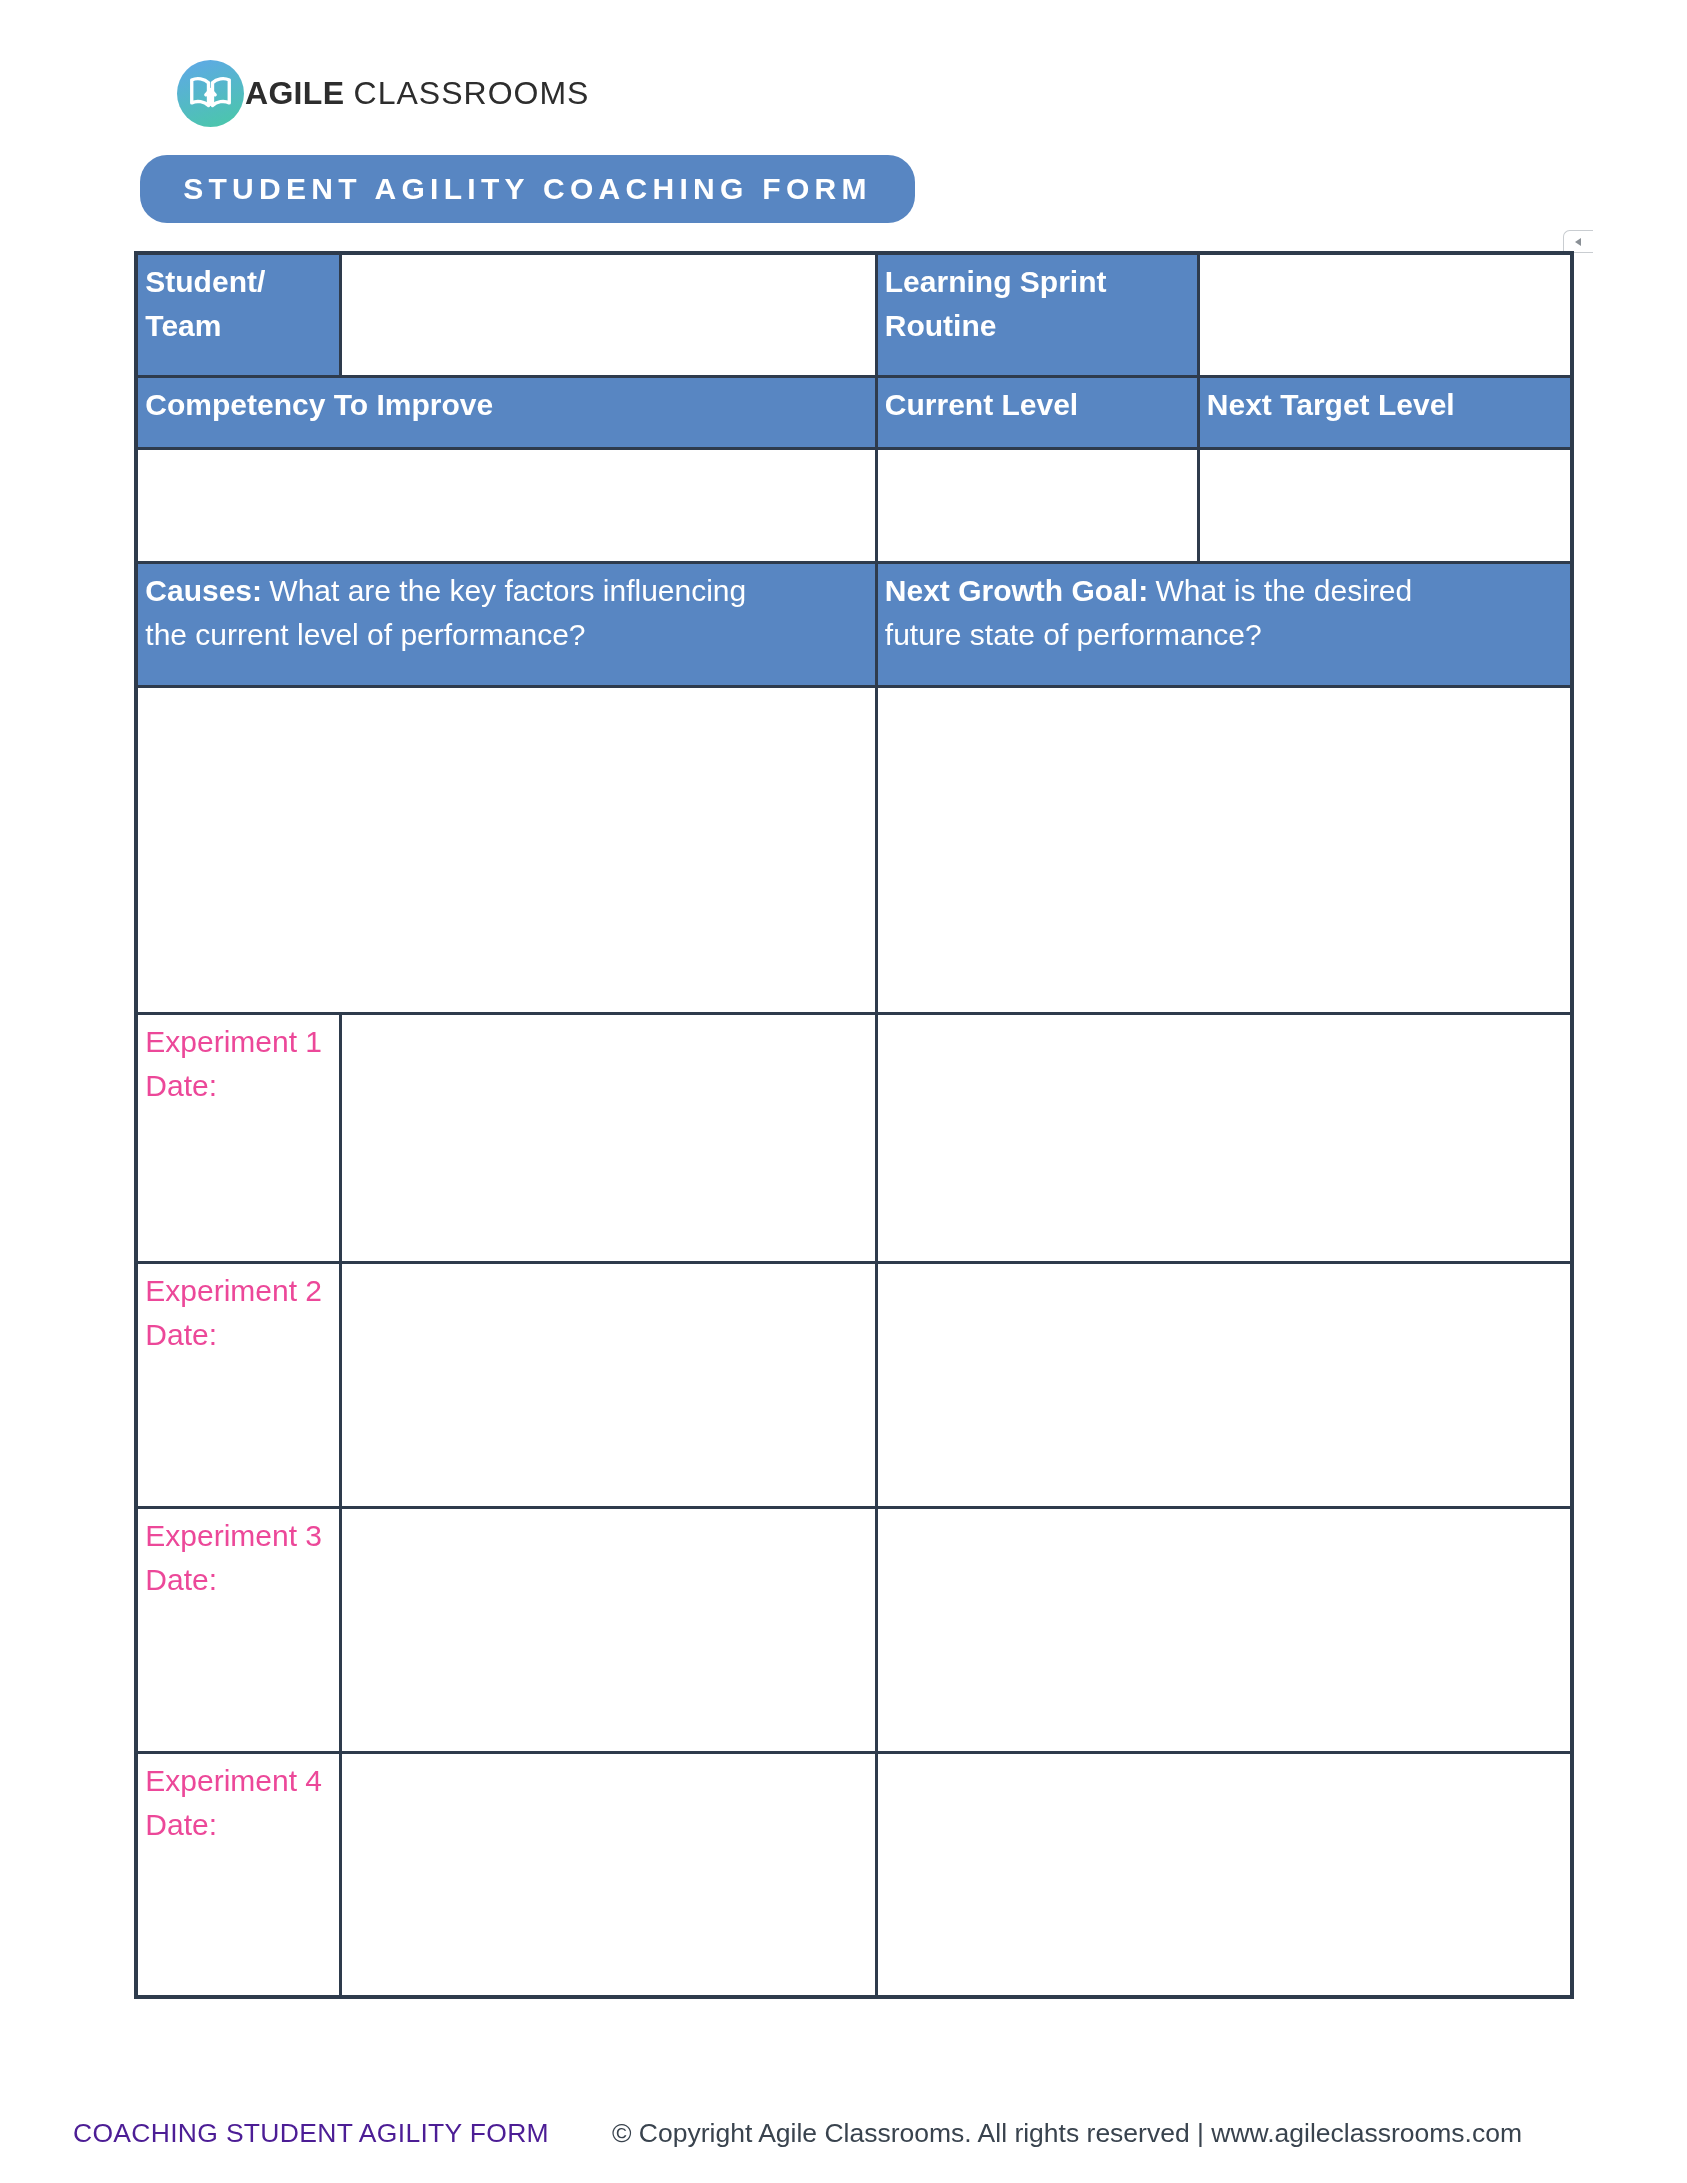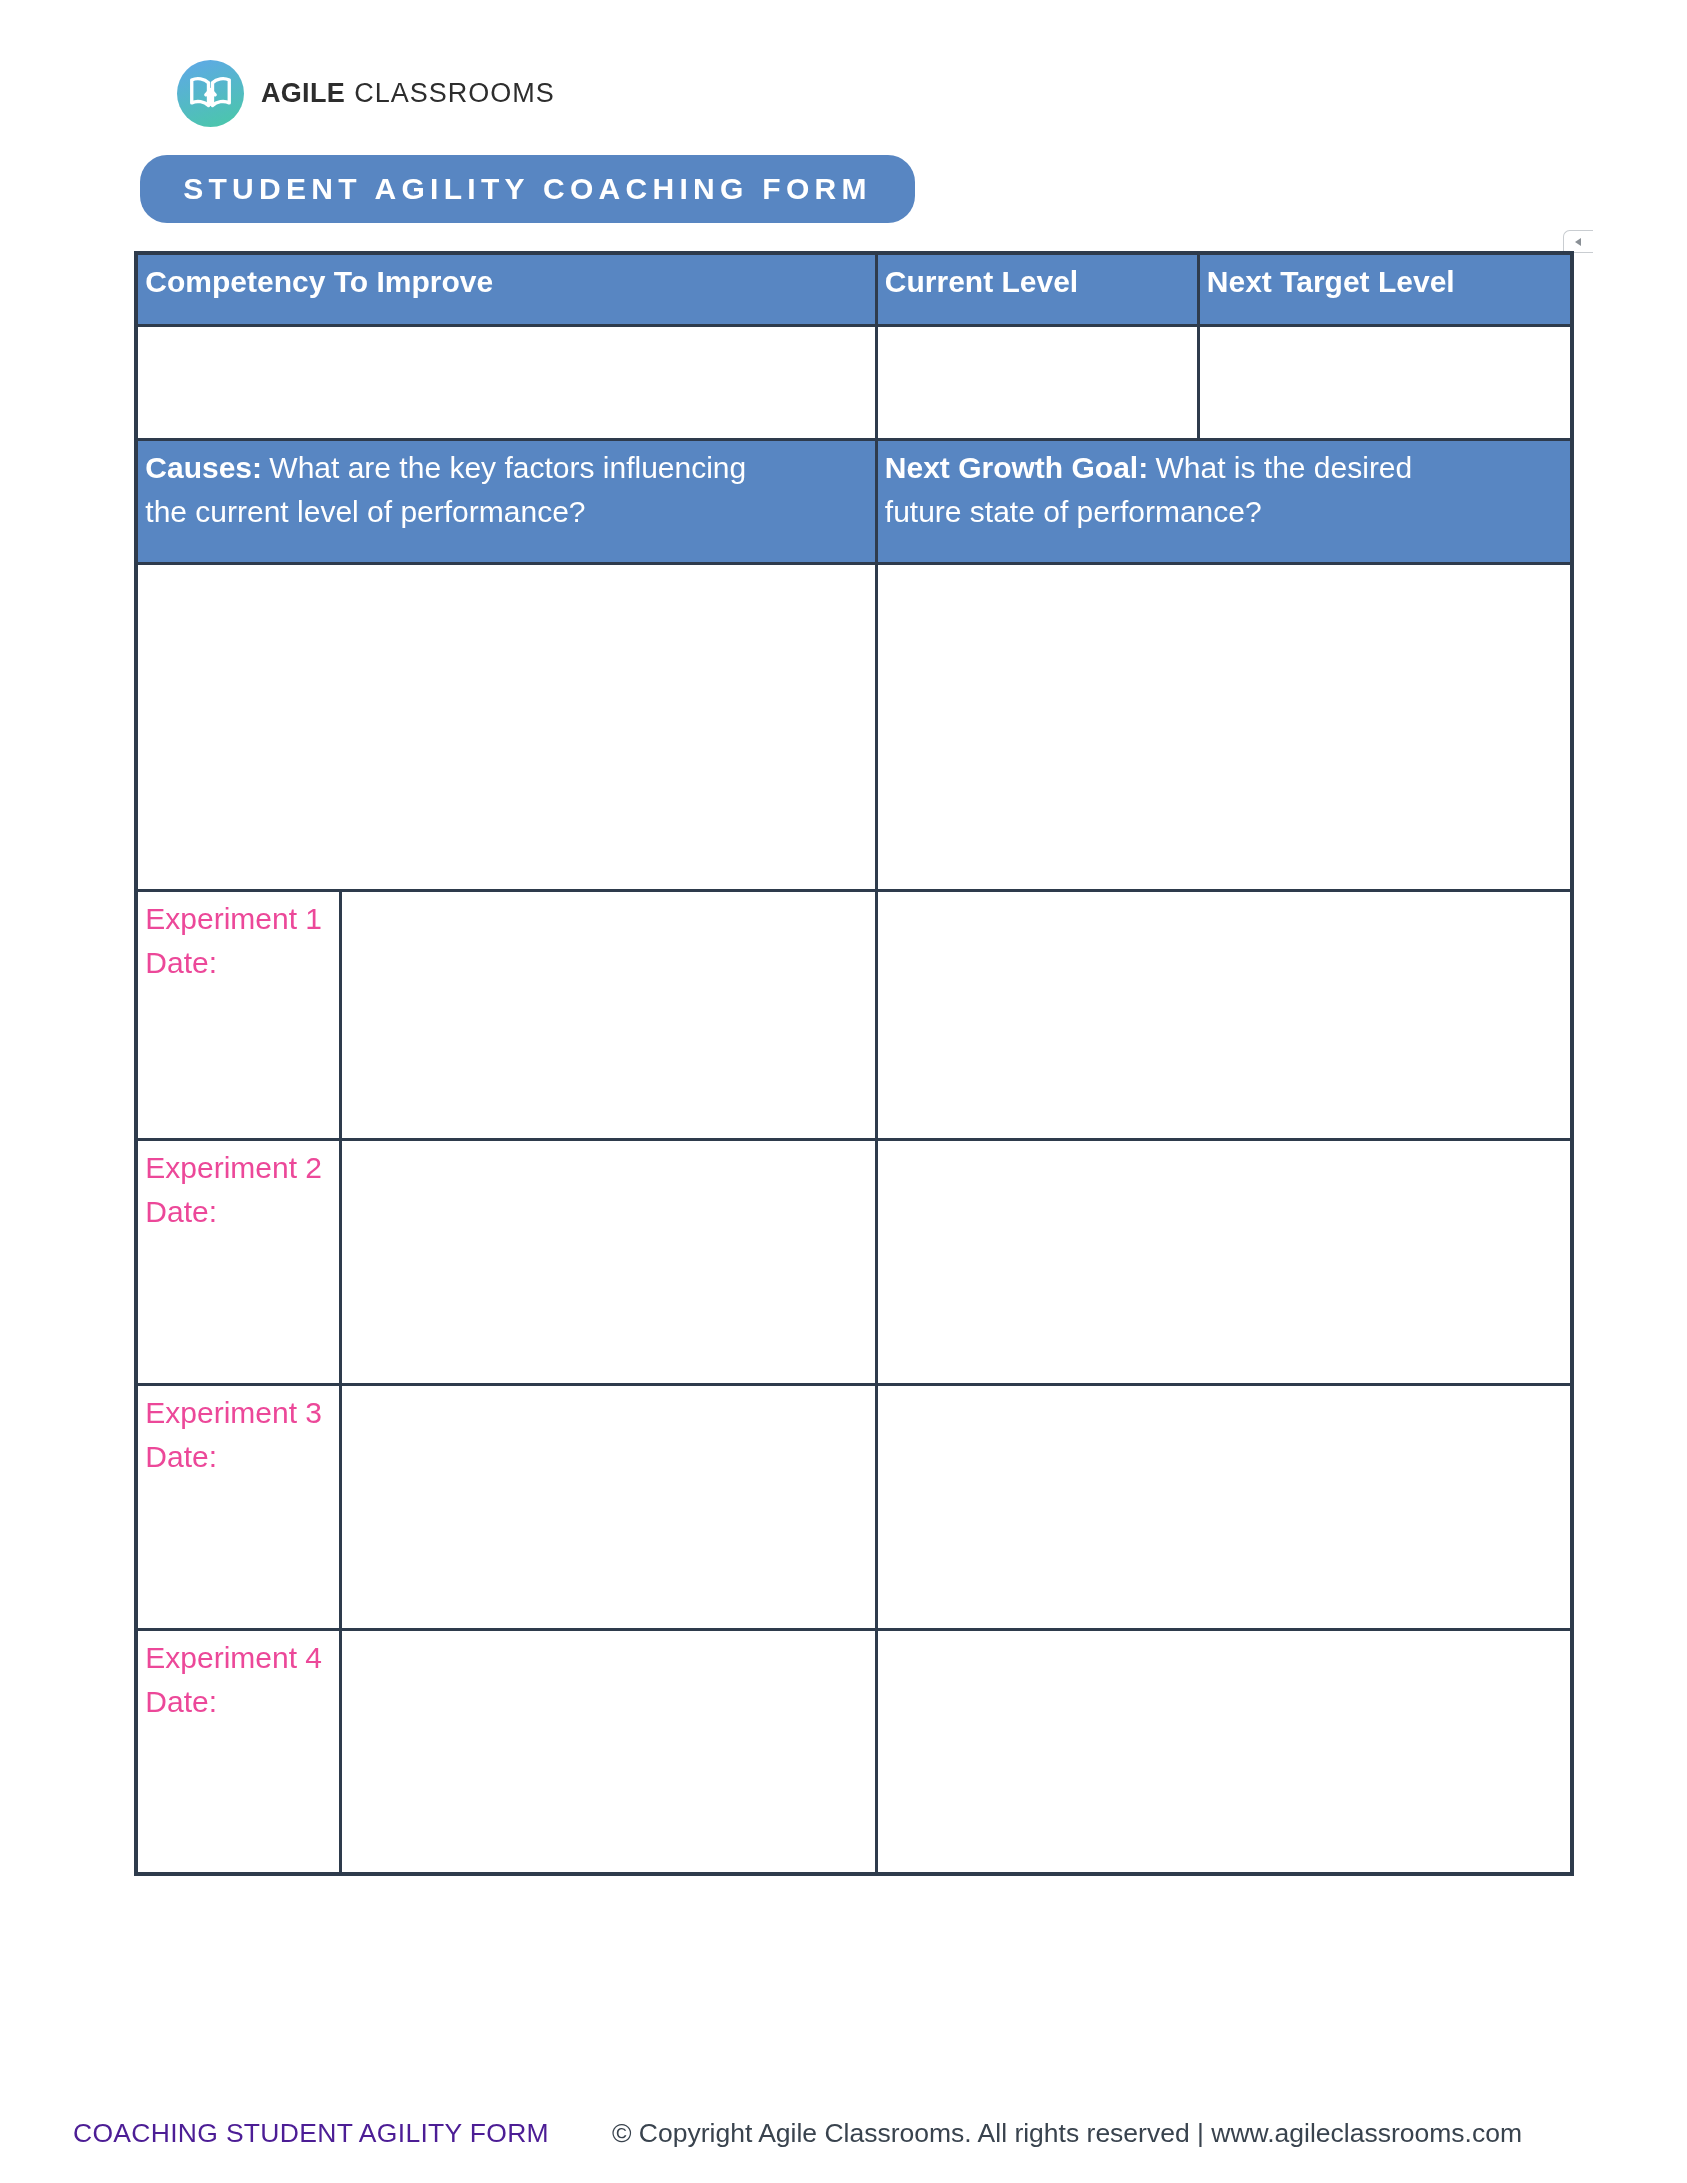--- a/index.html
+++ b/index.html
@@ -12,22 +12,22 @@
     position: relative;
   }
 
   
   .logo-row {
     position: absolute; left: 177px; top: 60px;
     display: flex; align-items: center;
   }
   .logo-badge { width: 67px; height: 67px; flex: 0 0 auto; }
   .logo-text {
-    margin-left: 17px;
-    font-size: 27px; color: #2d2d2d;
+    margin-left: 1px;
+    font-size: 32px; color: #2d2d2d;
     letter-spacing: 0.3px; white-space: nowrap;
   }
   .logo-text .brand-bold { font-weight: 800; }
   .logo-text .brand-light { font-weight: 400; margin-left: 9.3px; letter-spacing: 1px; }
 
   
   .title-pill {
     position: absolute; left: 140px; top: 155px;
     width: 775px; height: 68px;
     background: #5886c2; border-radius: 27px;
@@ -122,20 +122,32 @@
 
 <table class="coaching-form">
   <colgroup>
     <col style="width:204px">
       <col style="width:536px">
       <col style="width:322px">
       <col style="width:374px">
   </colgroup>
 
   <tbody>
+      <tr style="height:123px">
+    <td class="blue-cell">
+      <div>Student/</div>
+      <div>Team</div>
+    </td>
+    <td class="input-cell"></td>
+    <td class="blue-cell">
+      <div>Learning Sprint</div>
+      <div>Routine</div>
+    </td>
+    <td class="input-cell"></td>
+  </tr>
 
   <tr style="height:72px">
     <td class="blue-cell" colspan="2">Competency To Improve</td>
     <td class="blue-cell">Current Level</td>
     <td class="blue-cell">Next Target Level</td>
   </tr>
 
   <tr style="height:114px">
     <td class="input-cell" colspan="2"></td>
     <td class="input-cell"></td>

